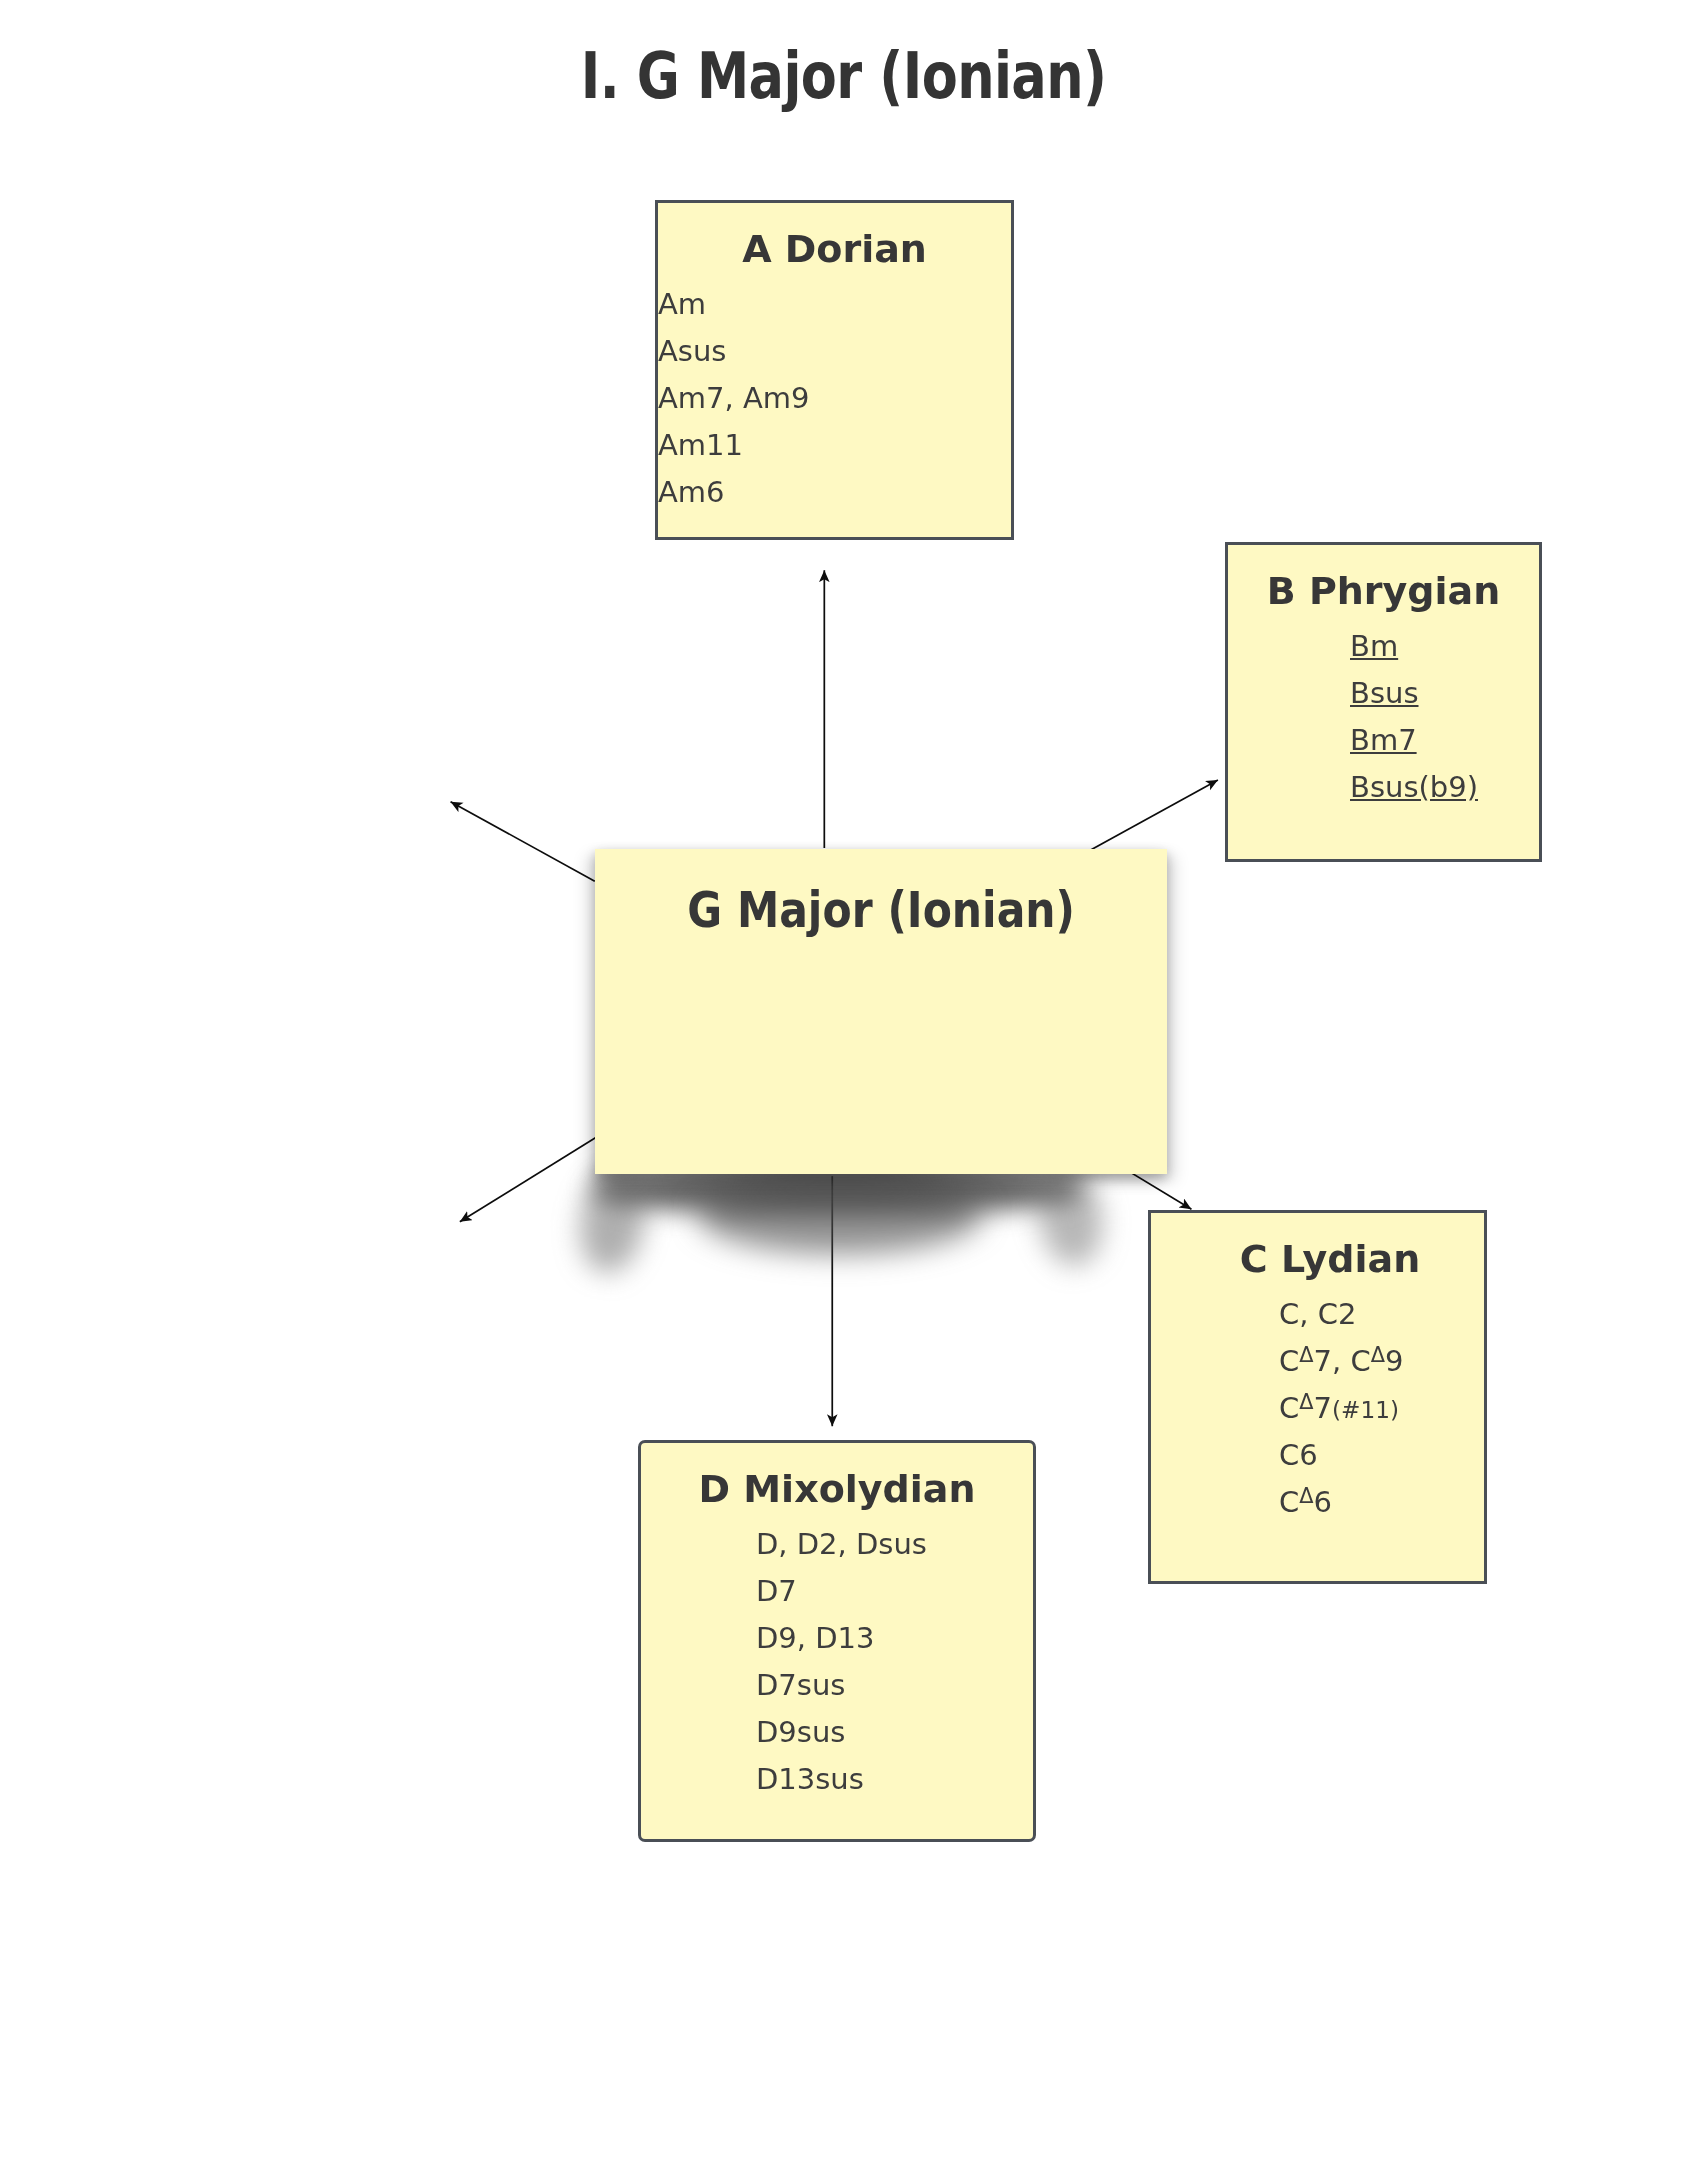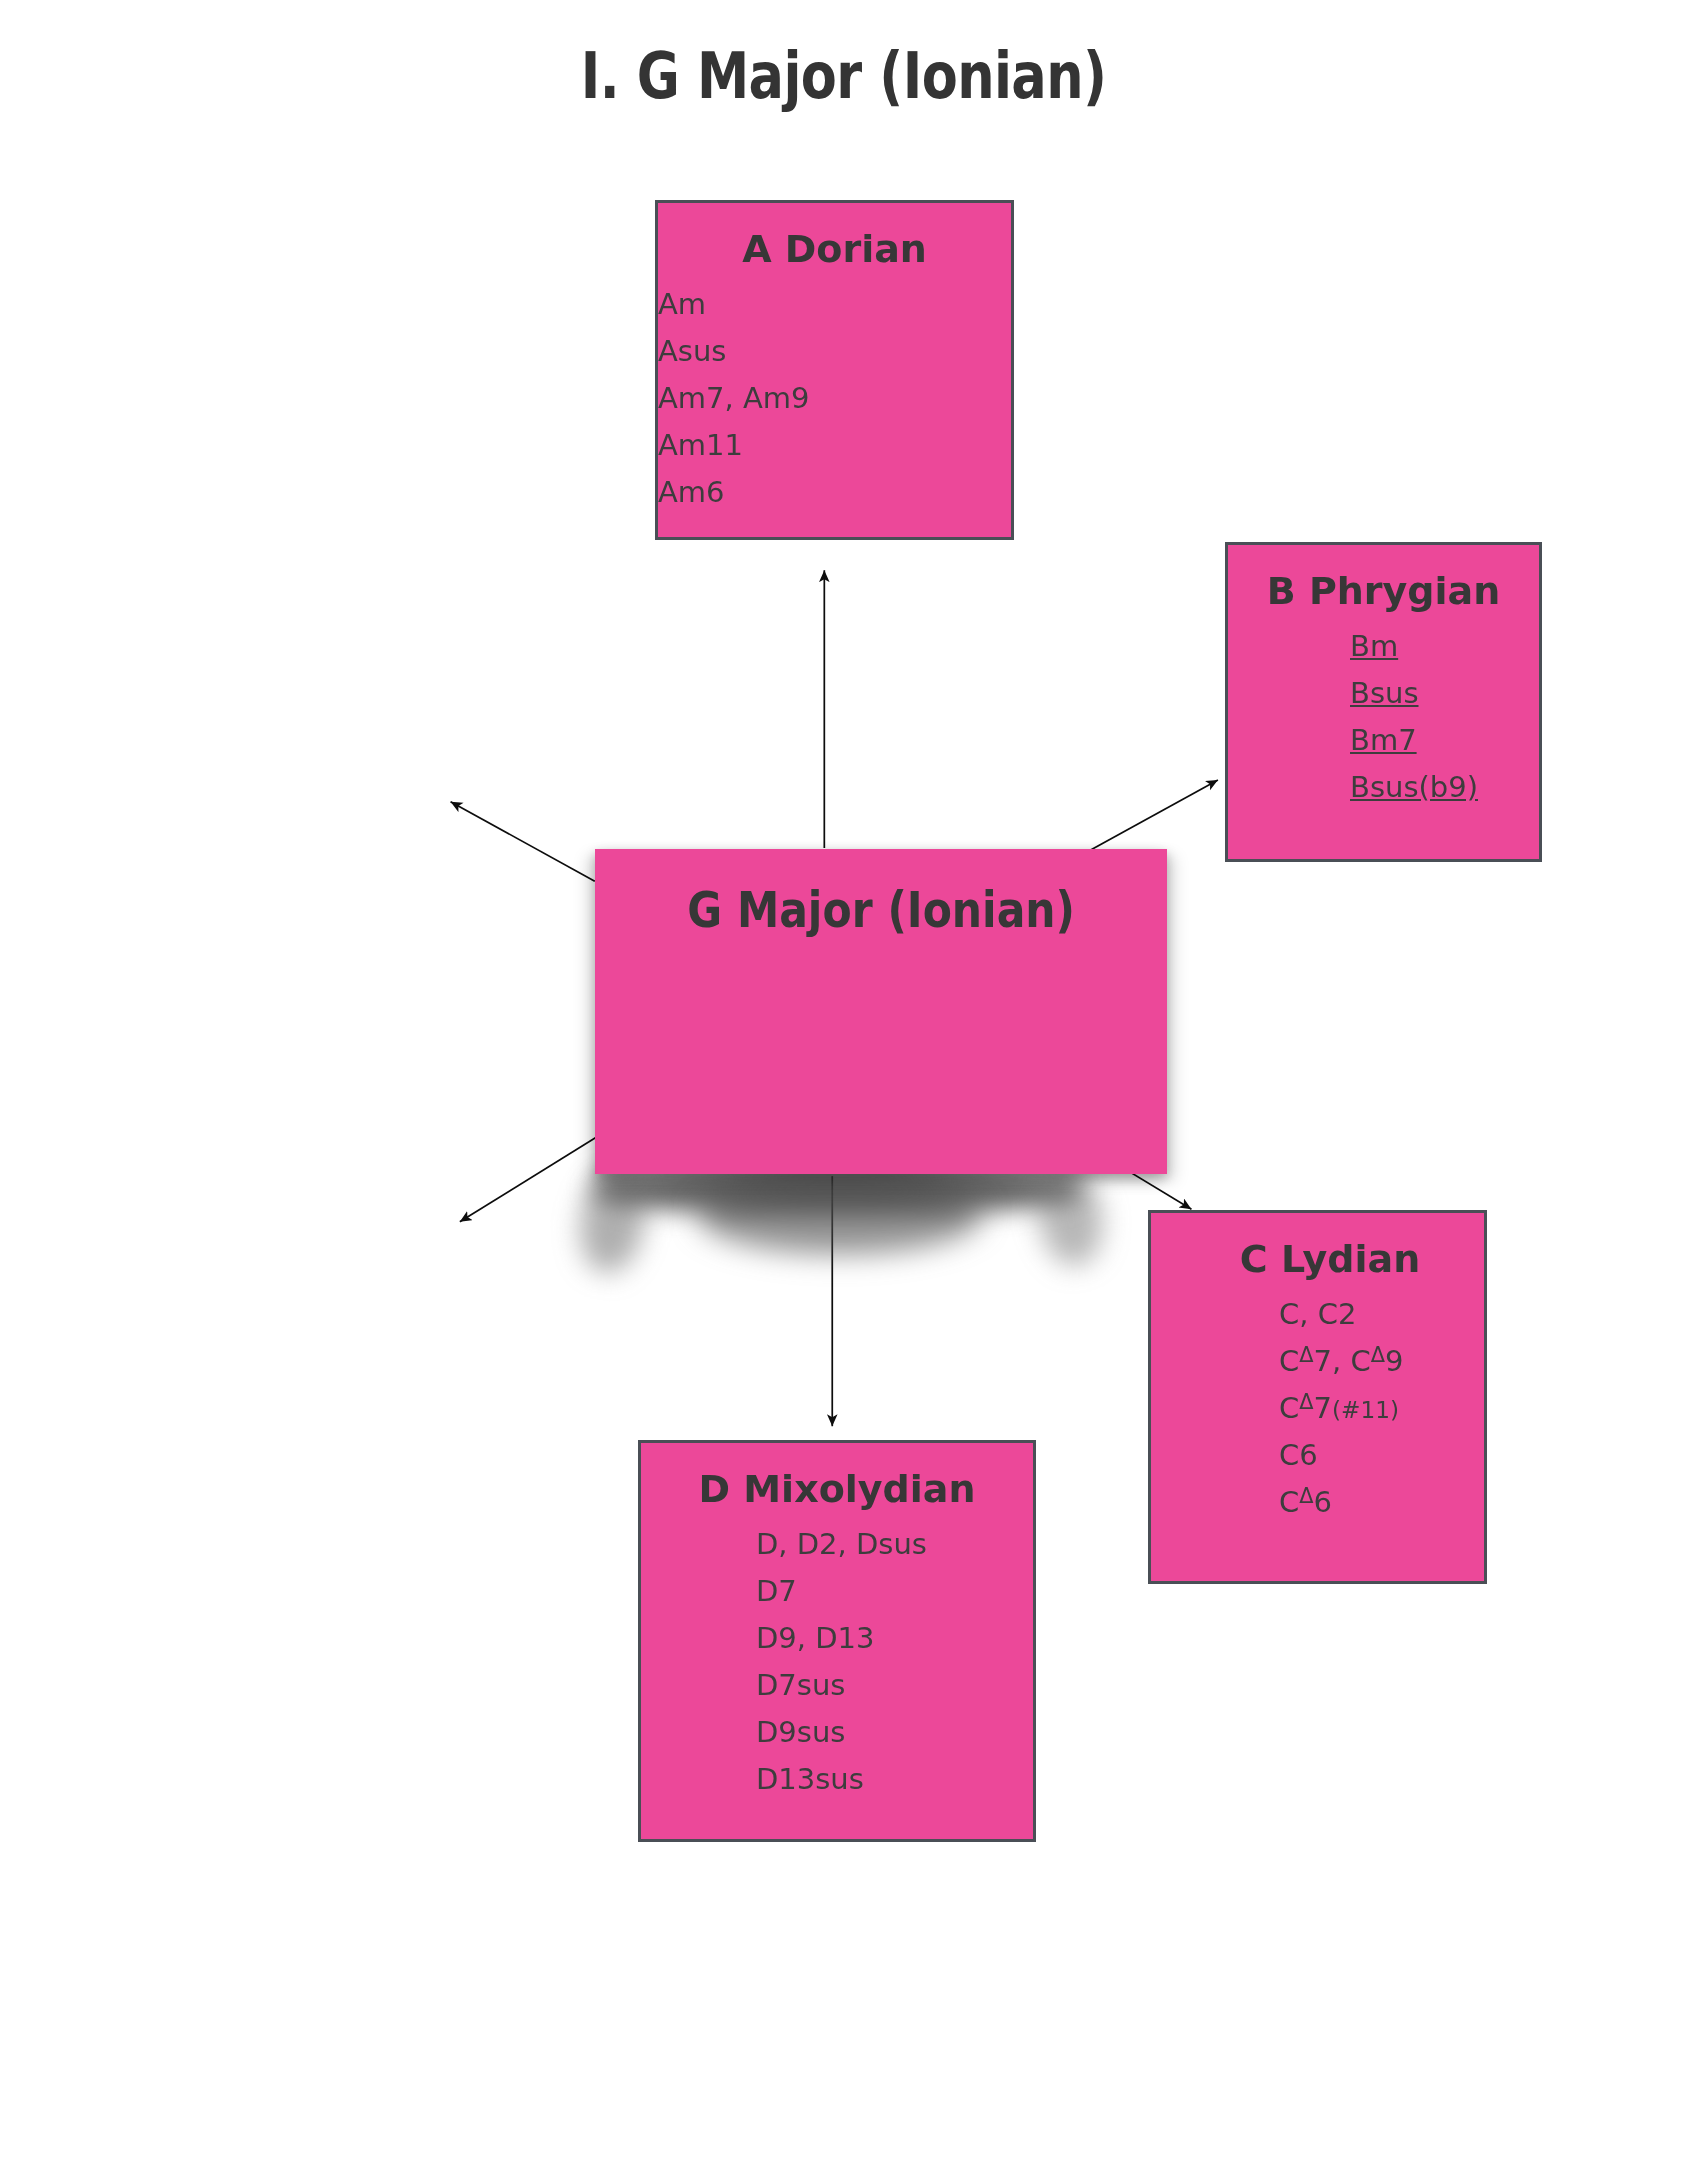--- a/index.html
+++ b/index.html
@@ -71,21 +71,21 @@
     background: rgba(95,95,95,0.45);
     border-radius: 50%;
     transform: rotate(-9deg);
     filter: blur(13.2px);
   }
 
   
   .box {
     position: absolute;
     box-sizing: border-box;
-    background: #ec4899;
+    background: #fef9c3;
     border: 3.3px solid #4a4f56;
     z-index: 3;
   }
   .box h2 {
     margin: 25px 5.3px 9.3px;
     text-align: center;
     font-size: 38px;
     font-weight: bold;
     color: #373737;
     line-height: 1.15;
@@ -105,21 +105,21 @@
 
   
   #box-a-dorian      { left:  655px; top:  200px; width: 359px; height: 340px; }
   #box-a-dorian .items      { }
   #box-f-sharp-locrian { left: 156px; top:  574px; width: 319px; height: 219px; }
   #box-f-sharp-locrian .items { margin-left: 115px; margin-top: 22.5px; }
   #box-b-phrygian    { left: 1225px; top:  542px; width: 317px; height: 320px; }
   #box-b-phrygian .items    { margin-left: 122px; text-decoration: underline; }
   #box-e-aeolian     { left:  154px; top: 1227px; width: 323px; height: 339px; }
   #box-e-aeolian .items     { margin-left: 109px; }
-  #box-d-mixolydian  { left:  638px; top: 1440px; width: 398px; height: 402px; }
+  #box-d-mixolydian  { left:  638px; top: 1440px; width: 398px; height: 402px; border-radius: 7px; }
   #box-d-mixolydian .items  { margin-left: 115px; }
   #box-c-lydian      { left: 1148px; top: 1210px; width: 339px; height: 374px; padding-left: 25px; }
   #box-c-lydian .items      { margin-left: 103px; }
 
   
   #box-g-major {
     left: 595px; top: 849px; width: 572px; height: 325px;
     border: none;
     box-shadow: 0 4px 10.6px rgba(0,0,0,0.22),
                 -8px 6.6px 14.6px rgba(0,0,0,0.13),

